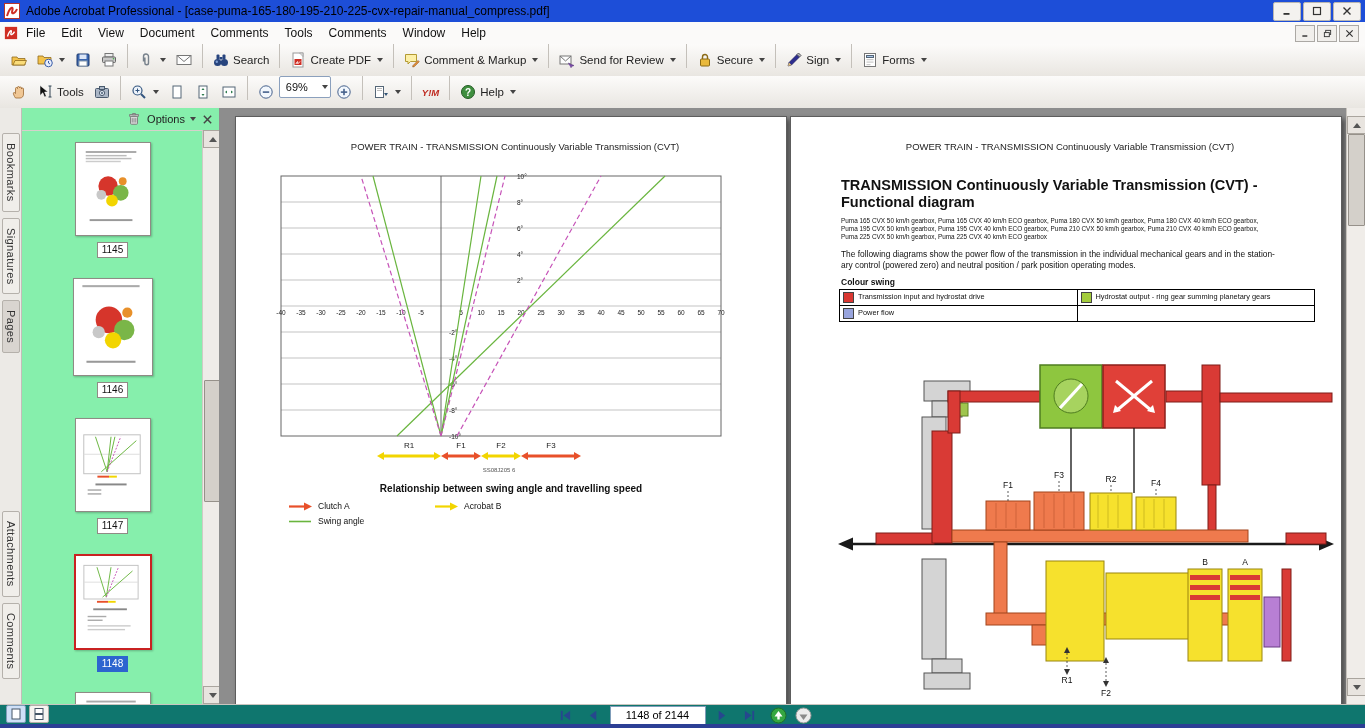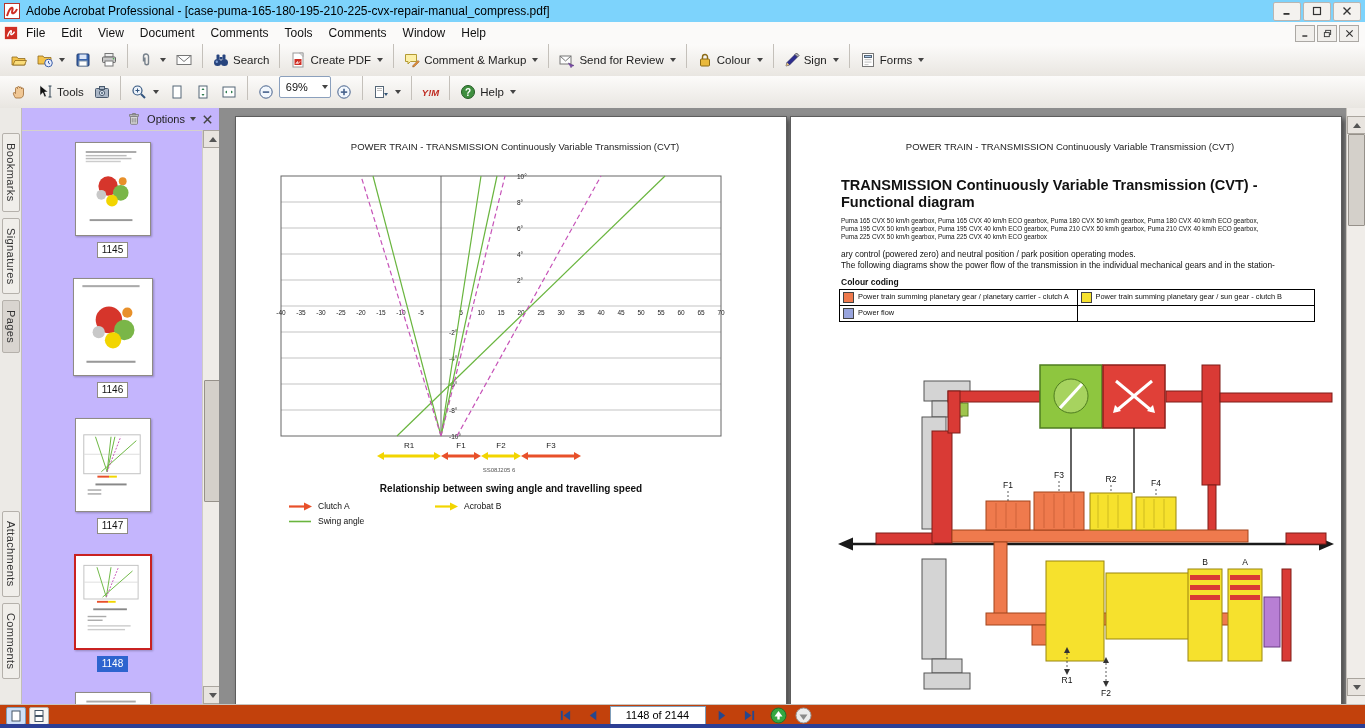--- a/index.html
+++ b/index.html
@@ -1,21 +1,21 @@
 <!DOCTYPE html>
 <html><head>
 <meta charset="utf-8">
 <style>
   html,body{margin:0;padding:0;width:1365px;height:728px;overflow:hidden;
     font-family:"Liberation Sans",sans-serif;font-size:12px;color:#111;background:#f1efec;position:relative}
   svg{display:block}
   .ic{width:16px;height:16px;flex:none}
   .ic12{width:11px;height:11px;flex:none}
   
-  .titlebar{position:absolute;top:0;left:0;right:0;height:22px;background:#7dd3fc;border-bottom:1px solid #d7d4d0;
+  .titlebar{position:absolute;top:0;left:0;right:0;height:22px;background:#1d4ed8;border-bottom:1px solid #d7d4d0;
     display:flex;align-items:center;padding:0 4px;gap:6px}
   .titlebar .ttl{font-size:12px;color:#000;white-space:nowrap}
   .wctl{margin-left:auto;display:flex;gap:2px}
   .wbtn{width:26px;height:17px;border:1px solid #b9b6b2;background:#f4f2ef;display:flex;align-items:center;justify-content:center;border-radius:2px}
   .wbtn svg{width:10px;height:10px}
   
   .menubar{position:absolute;top:22px;left:0;right:0;height:22px;background:#fbfaf9;border-bottom:1px solid #ddd9d4;
     display:flex;align-items:center;padding:0 4px;gap:0}
   .menuitem{padding:2px 8px;border-radius:2px}
   .mdictl{margin-left:auto;display:flex;gap:2px;padding-right:2px}
@@ -35,21 +35,21 @@
   .ymb{font-weight:bold;font-style:italic;font-size:9.5px;color:#bf2b20}
   
   .main{position:absolute;top:108px;left:0;width:1365px;height:596px}
   .tabstrip{position:absolute;left:0;top:0;width:22px;height:596px;background:#eceae6;border-right:1px solid #c2beb8;
     display:flex;flex-direction:column;align-items:center;padding-top:22px;box-sizing:border-box}
   .vtab{writing-mode:vertical-rl;font-size:11px;color:#333;background:#f0eeea;border:1px solid #b5b1ab;
     border-radius:2px;padding:9px 2px;margin:3px 0;letter-spacing:.4px}
   .vtab.active{background:#d9d5d0}
   .tabspacer{height:152px;flex:none}
   
-  .thumbpanel{position:absolute;left:22px;top:0;width:197px;height:596px;background:#c4b5fd;border-right:1px solid #9d9892}
+  .thumbpanel{position:absolute;left:22px;top:0;width:197px;height:596px;background:#86efac;border-right:1px solid #9d9892}
   .panelhead{height:22px;display:flex;align-items:center;gap:6px;padding:0 6px;border-bottom:1px solid #d5d1cb}
   .panelhead .grow{flex:1}
   .optlabel{font-size:11px;color:#222;display:flex;align-items:center;gap:3px}
   .thumbs{position:absolute;top:22px;left:0;width:181px;bottom:0;overflow:hidden;
     display:flex;flex-direction:column;align-items:center;padding-top:12px;box-sizing:border-box}
   .thumb{display:flex;flex-direction:column;align-items:center;margin-bottom:20px}
   .tpage{width:74px;height:92px;background:#fff;border:1px solid #8f8b85;box-shadow:1px 1px 2px rgba(0,0,0,.25)}
   .tpage.big{width:78px;height:96px}
   .thumb.sel .tpage{border:2px solid #c92121}
   .tnum{margin-top:6px;font-size:10px;border:1px solid #8f8b85;background:#fff;padding:0 4px;line-height:14px}
@@ -79,22 +79,22 @@
   .ccell + .ccell{border-left:1px solid #000}
   .swatch{width:9px;height:9px;border:1px solid #444;flex:none;margin-top:0}
   .diagram{position:absolute;left:45px;top:244px;width:500px;height:350px}
   
   .vscroll{position:absolute;right:0;top:108px;width:18px;height:596px;background:#f0ede9;border-left:1px solid #c6c2bc}
   .sbtn{position:absolute;left:0;width:17px;height:16px;background:#e8e4df;border:1px solid #aaa59e;display:flex;align-items:center;justify-content:center}
   .tri-up{width:0;height:0;border-left:4px solid transparent;border-right:4px solid transparent;border-bottom:5px solid #555}
   .tri-dn{width:0;height:0;border-left:4px solid transparent;border-right:4px solid transparent;border-top:5px solid #555}
   .sthumb{position:absolute;left:1px;width:15px;background:#d4d0ca;border:1px solid #96918a;border-radius:1px}
   
-  .statusbar{position:absolute;top:704px;left:0;right:0;height:20px;background:#c2410c;border-top:1px solid #c9c5bf;
-    display:flex;align-items:flex-end;padding:0 6px}
+  .statusbar{position:absolute;top:704px;left:0;right:0;height:20px;background:#0f766e;border-top:1px solid #c9c5bf;
+    display:flex;align-items:flex-start;padding:0 6px}
   .layouticons{display:flex;gap:3px}
   .libtn{width:18px;height:16px;border:1px solid #b3afa9;background:#f6f4f1;display:flex;align-items:center;justify-content:center;border-radius:2px}
   .libtn.active{background:#cfe0f7;border-color:#7f9db9}
   .navgroup{position:absolute;left:50%;transform:translateX(-50%);display:flex;align-items:center;gap:4px}
   .navbtn{width:22px;height:18px;display:flex;align-items:center;justify-content:center;border:1px solid transparent;border-radius:2px}
   .navbtn svg{width:13px;height:13px}
   .pageinput{width:86px;height:17px;border:1px solid #7f9db9;font-size:11px;font-family:inherit;padding:0 4px;text-align:center}
   .circbtn{width:17px;height:17px;margin-left:4px}
   .taskbar{position:absolute;top:724px;left:0;right:0;height:4px;background:#2c3f95}
 </style>
@@ -244,21 +244,21 @@
       </svg>
       <span class="lbl">Send for Review</span>
       <span class="caret"></span>
     </div>
   <div class="sep"></div>
   <div class="tbtn">
       <svg class="ic" viewBox="0 0 16 16">
         <rect x="3.5" y="7" width="9" height="7" rx="1" fill="#e9b93c" stroke="#8a6a15"></rect>
         <path d="M5.5 7 V5 a2.5 2.5 0 0 1 5 0 V7" fill="none" stroke="#8a6a15" stroke-width="1.4"></path>
       </svg>
-      <span class="lbl">Colour</span>
+      <span class="lbl">Secure</span>
       <span class="caret"></span>
     </div>
   <div class="sep"></div>
   <div class="tbtn">
       <svg class="ic" viewBox="0 0 16 16">
         <path d="M2 14 L3 10.5 L11 2.5 L13.5 5 L5.5 13 Z" fill="#2d2d8f" stroke="#14144d" stroke-width=".6"></path>
         <path d="M11 2.5 L12.5 1 L15 3.5 L13.5 5 Z" fill="#b5b5c8" stroke="#555"></path>
         <path d="M2 14 L3 10.5 L5.5 13 Z" fill="#e8c87a"></path>
       </svg>
       <span class="lbl">Sign</span>
@@ -596,33 +596,33 @@
       <div class="rtitle">
         <div>TRANSMISSION Continuously Variable Transmission (CVT) -</div>
         <div>Functional diagram</div>
       </div>
       <div class="models">
         <div>Puma 165 CVX 50 km/h gearbox, Puma 165 CVX 40 km/h ECO gearbox, Puma 180 CVX 50 km/h gearbox, Puma 180 CVX 40 km/h ECO gearbox,</div>
         <div>Puma 195 CVX 50 km/h gearbox, Puma 195 CVX 40 km/h ECO gearbox, Puma 210 CVX 50 km/h gearbox, Puma 210 CVX 40 km/h ECO gearbox,</div>
         <div>Puma 225 CVX 50 km/h gearbox, Puma 225 CVX 40 km/h ECO gearbox</div>
       </div>
       <div class="bodytext">
+        <div>The following diagrams show the power flow of the transmission in the individual mechanical gears and in the station-</div>
         <div>ary control (powered zero) and neutral position / park position operating modes.</div>
-        <div>The following diagrams show the power flow of the transmission in the individual mechanical gears and in the station-</div>
-      </div>
-      <div class="cctitle">Colour coding</div>
+      </div>
+      <div class="cctitle">Colour swing</div>
       <div class="ctable">
         <div class="crow">
           <div class="ccell">
-              <span class="swatch" style="background-color: rgb(239, 122, 77);"></span>
-              <span>Power train summing planetary gear / planetary carrier - clutch A</span>
+              <span class="swatch" style="background-color: rgb(218, 56, 50);"></span>
+              <span>Transmission input and hydrostat drive</span>
             </div>
           <div class="ccell">
-              <span class="swatch" style="background-color: rgb(246, 225, 45);"></span>
-              <span>Power train summing planetary gear / sun gear - clutch B</span>
+              <span class="swatch" style="background-color: rgb(163, 204, 60);"></span>
+              <span>Hydrostat output - ring gear summing planetary gears</span>
             </div>
         </div>
         <div class="crow">
           <div class="ccell">
               <span class="swatch" style="background-color: rgb(152, 164, 221);"></span>
               <span>Power flow</span>
             </div>
           <div class="ccell"></div>
         </div>
       </div>

